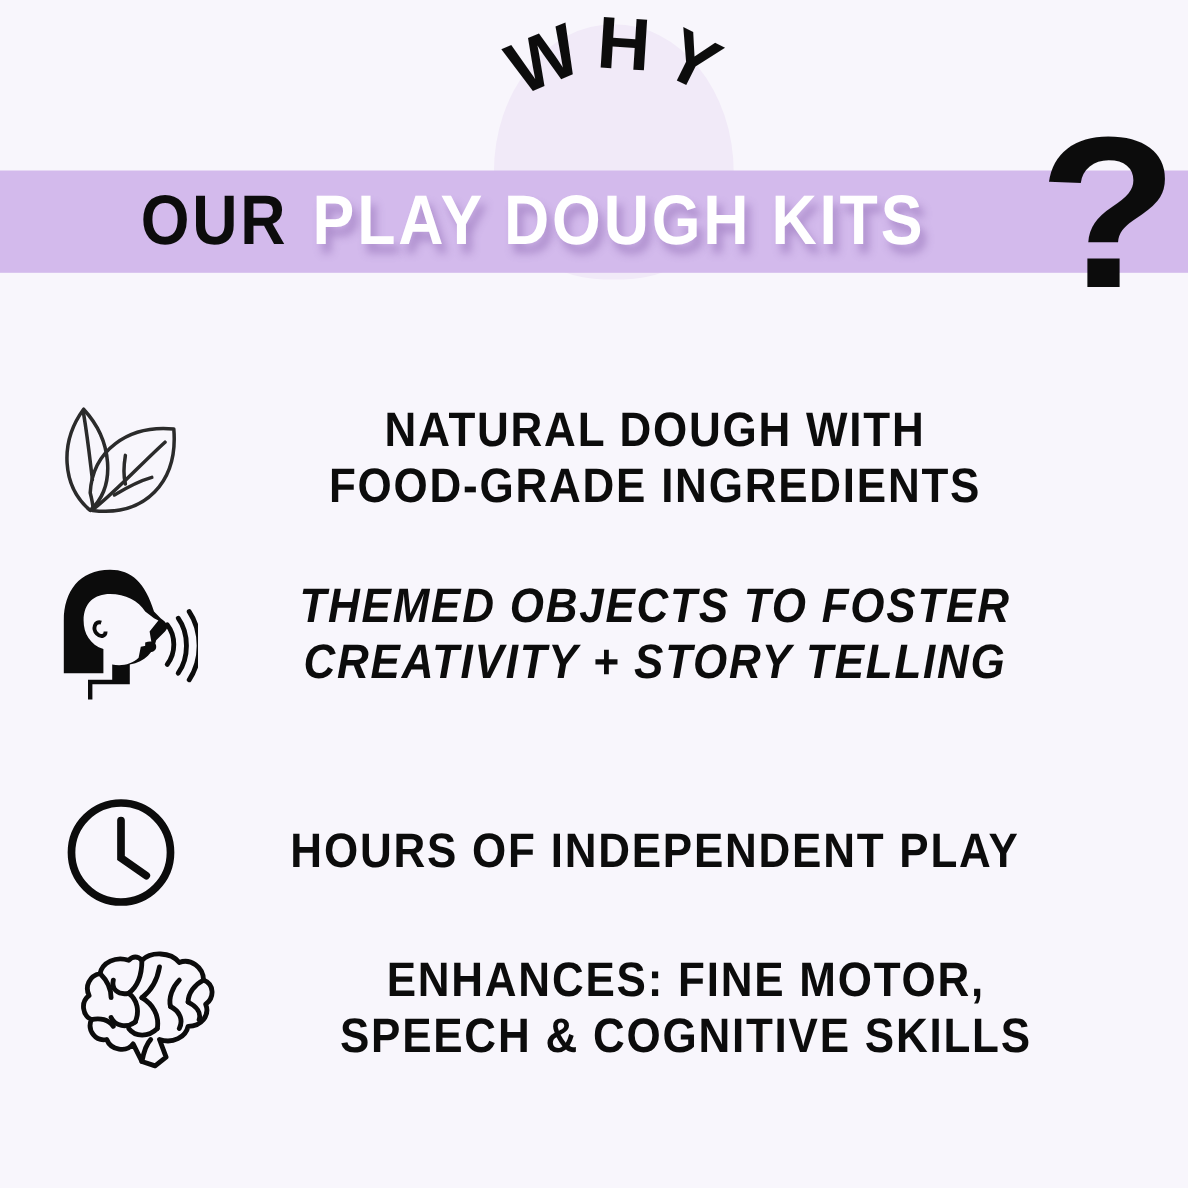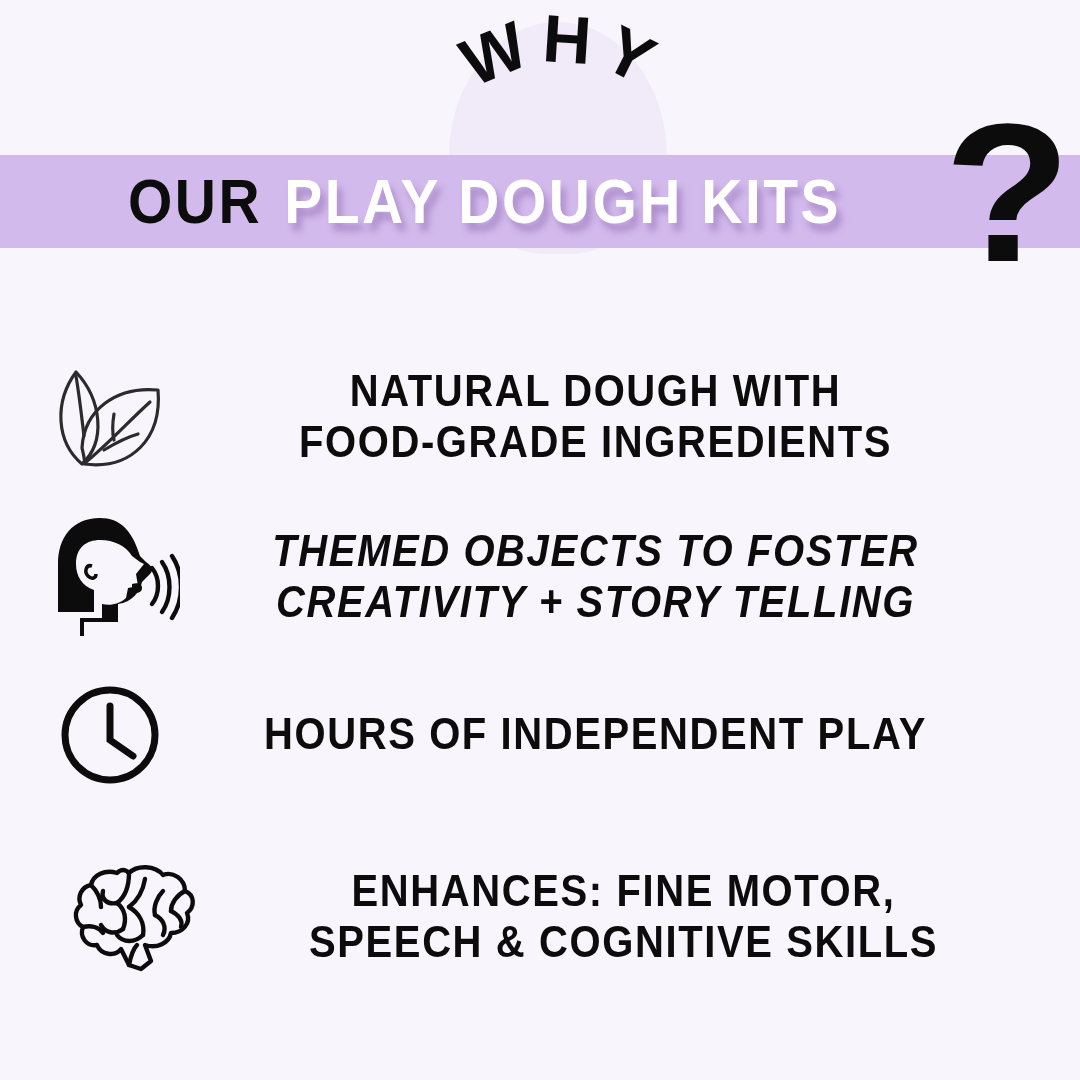--- a/index.html
+++ b/index.html
@@ -126,21 +126,21 @@
 
   .feature-row {
     position: absolute;
     left: 0;
     width: 1080px;
     display: flex;
     align-items: center;
   }
   .feature-row.r0 { top: 12px;  height: 150px; }
   .feature-row.r1 { top: 172px; height: 150px; font-style: italic; }
-  .feature-row.r2 { top: 340px; height: 130px; }
+  .feature-row.r2 { top: 380px; height: 130px; }
   .feature-row.r3 { top: 512px; height: 150px; margin-left: 28px; }
 
   .icon-cell {
     width: 220px;
     min-width: 220px;
     height: 100%;
     display: flex;
     align-items: center;
     justify-content: center;
   }

